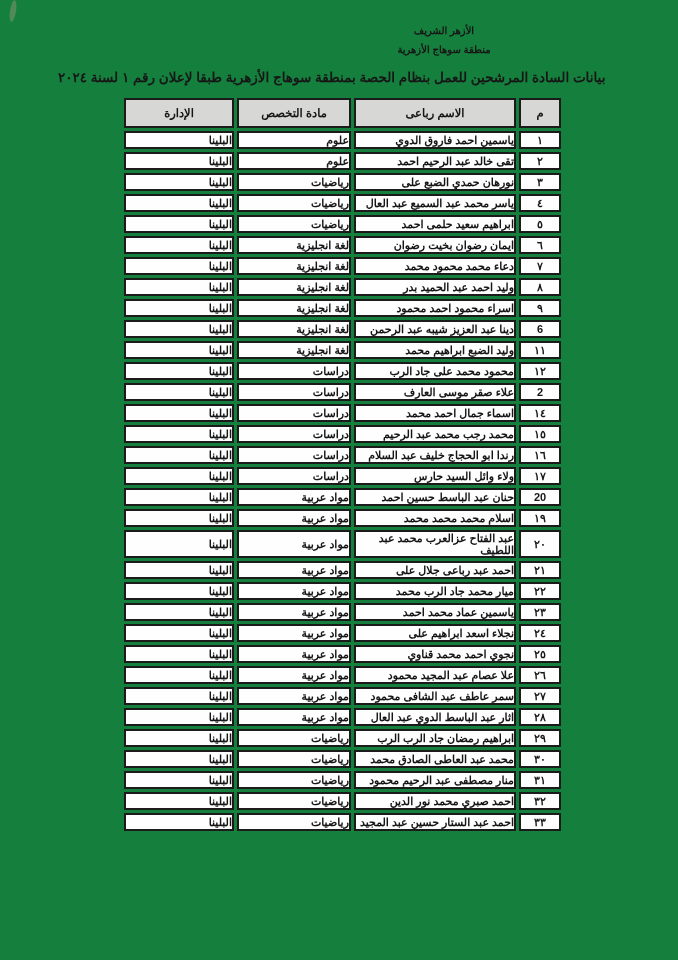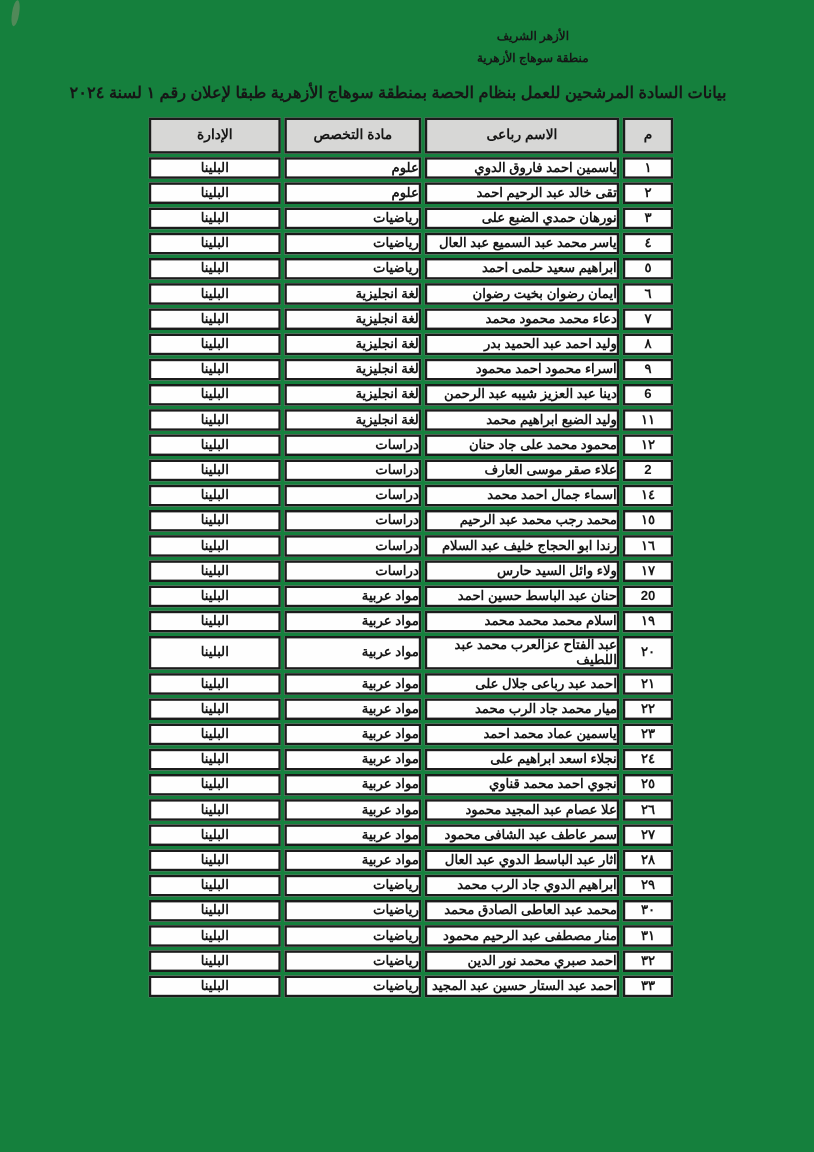--- a/index.html
+++ b/index.html
@@ -51,21 +51,21 @@
   table.roster td{
     height:18px;
     background:#fefefe;
   }
   .col-index{width:42px;text-align:center;}
   .col-name{width:162px;}
   td.col-name{text-align:right;padding:0 2px;}
   .col-subject{width:114px;}
   td.col-subject{text-align:right;padding-left:4px;padding-right:1px;}
   .col-dept{width:110px;}
-  td.col-dept{text-align:center;}
+  td.col-dept{}
 </style>
 </head>
 <body>
 
 <div class="page">
 
   <div class="pen-mark"></div>
 
   <div class="letterhead">
     <div>الأزهر الشريف</div>
@@ -145,21 +145,21 @@
     <td class="col-dept">البلينا</td>
   </tr>
         <tr>
     <td class="col-index">١١</td>
     <td class="col-name">وليد الضبع ابراهيم محمد</td>
     <td class="col-subject">لغة انجليزية</td>
     <td class="col-dept">البلينا</td>
   </tr>
         <tr>
     <td class="col-index">١٢</td>
-    <td class="col-name">محمود محمد على جاد حنان</td>
+    <td class="col-name">محمود محمد على جاد الرب</td>
     <td class="col-subject">دراسات</td>
     <td class="col-dept">البلينا</td>
   </tr>
         <tr>
     <td class="col-index">2</td>
     <td class="col-name">علاء صقر موسى العارف</td>
     <td class="col-subject">دراسات</td>
     <td class="col-dept">البلينا</td>
   </tr>
         <tr>
@@ -247,21 +247,21 @@
     <td class="col-dept">البلينا</td>
   </tr>
         <tr>
     <td class="col-index">٢٨</td>
     <td class="col-name">اثار عبد الباسط الدوي عبد العال</td>
     <td class="col-subject">مواد عربية</td>
     <td class="col-dept">البلينا</td>
   </tr>
         <tr>
     <td class="col-index">٢٩</td>
-    <td class="col-name">ابراهيم الدوي جاد الرب محمد</td>
+    <td class="col-name">ابراهيم رمضان جاد الرب الرب</td>
     <td class="col-subject">رياضيات</td>
     <td class="col-dept">البلينا</td>
   </tr>
         <tr>
     <td class="col-index">٣٠</td>
     <td class="col-name">محمد عبد العاطى الصادق محمد</td>
     <td class="col-subject">رياضيات</td>
     <td class="col-dept">البلينا</td>
   </tr>
         <tr>

